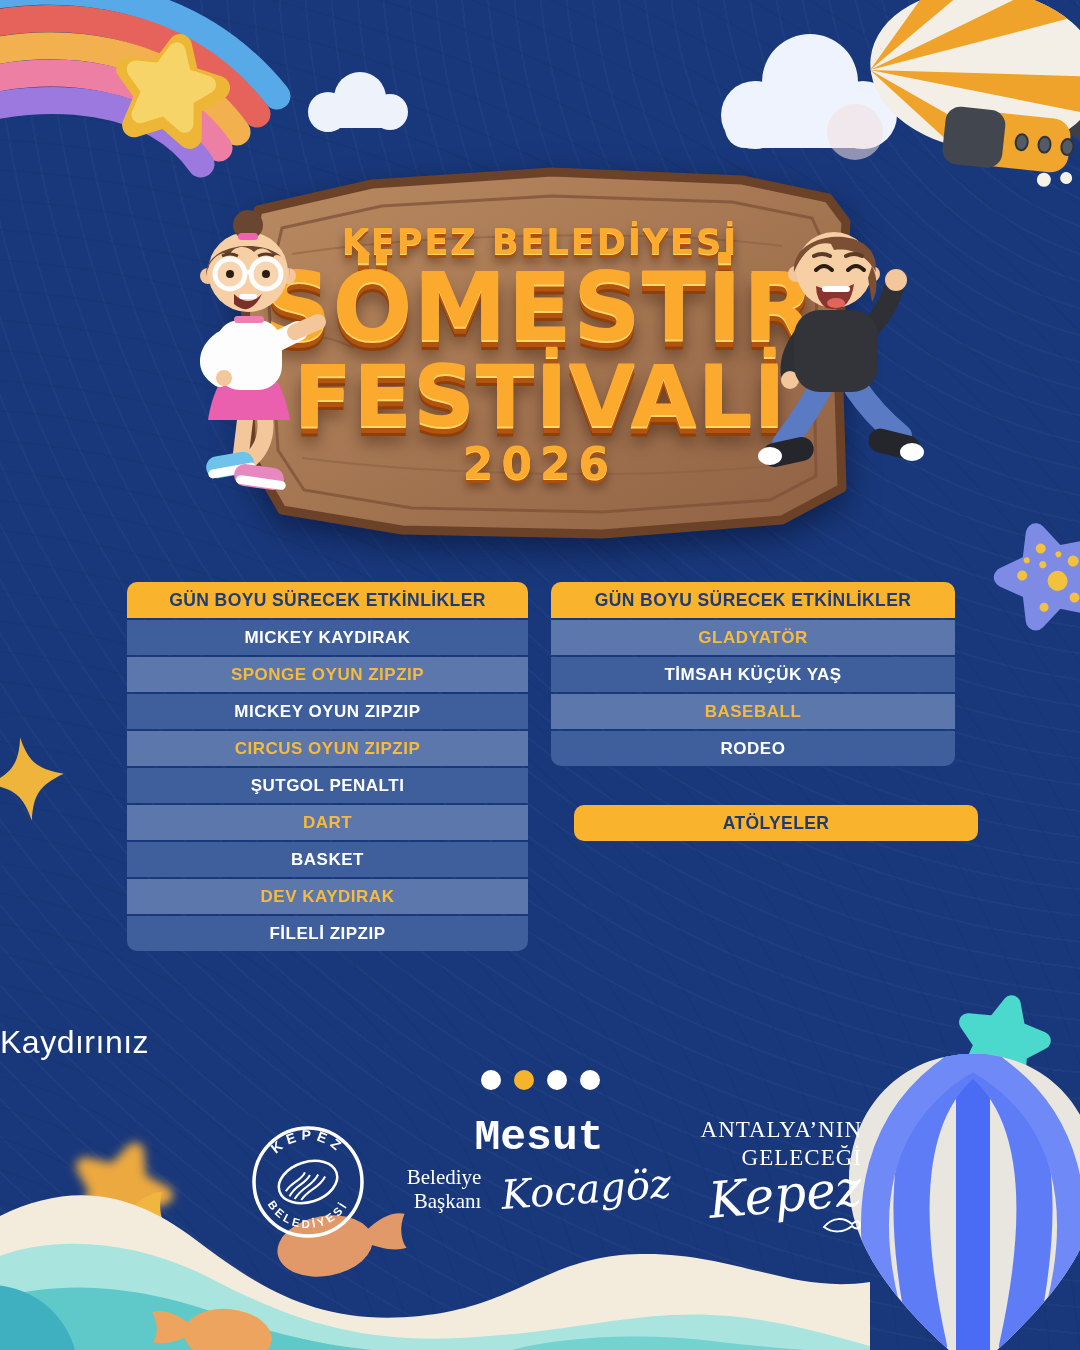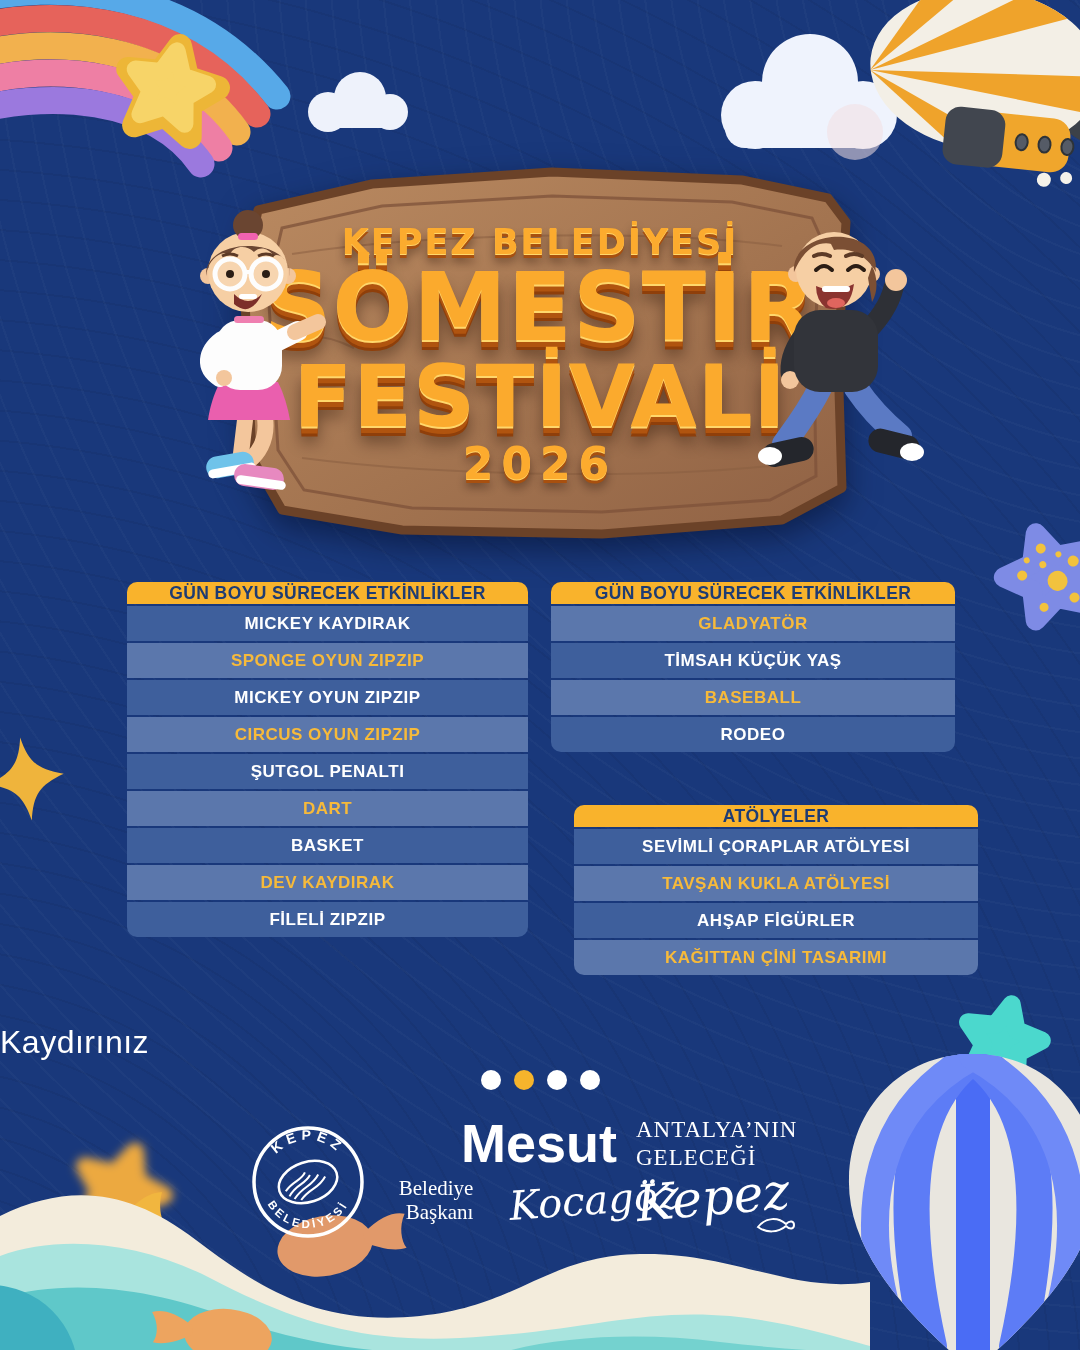--- a/index.html
+++ b/index.html
@@ -16,45 +16,45 @@
   .sign{left:222px;top:158px;width:640px;height:395px;filter:drop-shadow(0 12px 16px rgba(4,12,40,.55));}
   .title-block{left:260px;top:222px;width:560px;text-align:center;color:#fcab2e;font-family:"DejaVu Sans",sans-serif;font-weight:bold;}
   .title-top{font-size:35px;letter-spacing:2px;text-shadow:0 1px 0 #ffd76b,0 4px 0 #a8500f,0 8px 10px rgba(30,10,0,.45);}
   .title-main{font-size:94px;line-height:.98;letter-spacing:1px;color:#fbaa2d;
     text-shadow:0 2px 0 #ffd76b,0 7px 0 #b0540f,0 10px 0 #8f3f0a,0 16px 16px rgba(30,10,0,.45);}
   .title-main2{font-size:86px;}
   .title-year{font-size:44px;letter-spacing:8px;text-shadow:0 1px 0 #ffd76b,0 4px 0 #a8500f,0 8px 10px rgba(30,10,0,.45);}
 
   
   .panel{border-radius:10px;overflow:hidden;}
-  .panel-header{height:22px;background:#f9b32c;color:#1e3c73;display:flex;align-items:center;justify-content:center;
+  .panel-header{height:36px;background:#f9b32c;color:#1e3c73;display:flex;align-items:center;justify-content:center;
     font-weight:bold;font-size:17.5px;letter-spacing:.4px;}
   .list-row{height:35px;margin-top:2px;display:flex;align-items:center;justify-content:center;
     background:#3e5f9c;color:#ffffff;font-weight:bold;font-size:17px;letter-spacing:.5px;}
   .list-row.hl{background:#5b77ac;color:#f7ba3a;}
   .panel-l{left:127px;top:582px;width:401px;}
   .panel-r1{left:551px;top:582px;width:404px;}
   .panel-r2{left:574px;top:805px;width:404px;}
 
   
   .swipe-label{left:0;top:1024px;width:1080px;text-align:left;color:#fff;font-size:32px;font-weight:400;letter-spacing:.5px;}
   .dots{left:0;top:1070px;width:1080px;display:flex;justify-content:center;gap:13px;}
   .dot{width:20px;height:20px;border-radius:50%;background:#fff;display:inline-block;}
   .dot.active{background:#f6b42c;}
 
   
   .footer-text{color:#fff;}
   .mayor{left:408px;top:1116px;width:262px;text-align:center;}
-  .mayor-name{font-family:Liberation Sans, sans-serif;font-weight:bold;font-size:54px;line-height:1;}
-  .mayor-sub{display:flex;justify-content:center;align-items:center;gap:18px;margin-top:4px;}
+  .mayor-name{font-family:Liberation Mono, monospace;font-weight:bold;font-size:43px;line-height:1;}
+  .mayor-sub{display:flex;justify-content:center;align-items:center;gap:10px;margin-top:4px;}
   .mayor-title{font-family:"Liberation Serif",serif;font-size:21px;line-height:1.15;text-align:right;}
   .vbar{width:2px;height:52px;background:rgba(255,255,255,.85);}
   .script{font-family:"DejaVu Serif",serif;font-style:italic;}
   .mayor-surname{font-size:40px;transform:rotate(-4deg);}
-  .slogan{left:636px;top:1116px;width:190px;text-align:left;}
+  .slogan{left:672px;top:1116px;width:190px;text-align:right;}
   .slogan-line{font-family:"Liberation Serif",serif;font-size:23px;letter-spacing:1px;line-height:1.2;}
   .signature{font-size:50px;transform:rotate(-5deg);margin-top:0;line-height:1;}
 </style>
 </head>
 <body>
 
 <div class="poster">
 
   <svg class="abs" style="left:-15px;top:-12px" width="420" height="230" viewBox="0 0 420 230">
     <g fill="none" stroke-linecap="round" stroke-width="27">
@@ -257,26 +257,20 @@
     <div class="panel-header">GÜN BOYU SÜRECEK ETKİNLİKLER</div>
     <div>
         <div class="list-row hl">GLADYATÖR</div>
         <div class="list-row">TİMSAH KÜÇÜK YAŞ</div>
         <div class="list-row hl">BASEBALL</div>
         <div class="list-row">RODEO</div>
       </div>
   </div>
   <div class="abs panel panel-r2">
     <div class="panel-header">ATÖLYELER</div>
-    <div>
-        <div class="list-row">SEVİMLİ ÇORAPLAR ATÖLYESİ</div>
-        <div class="list-row hl">TAVŞAN KUKLA ATÖLYESİ</div>
-        <div class="list-row">AHŞAP FİGÜRLER</div>
-        <div class="list-row hl">KAĞITTAN ÇİNİ TASARIMI</div>
-      </div>
   </div>
 
   <div class="abs swipe-label">Kaydırınız</div>
   <div class="abs dots">
       <span class="dot"></span>
       <span class="dot active"></span>
       <span class="dot"></span>
       <span class="dot"></span>
     </div>
 

